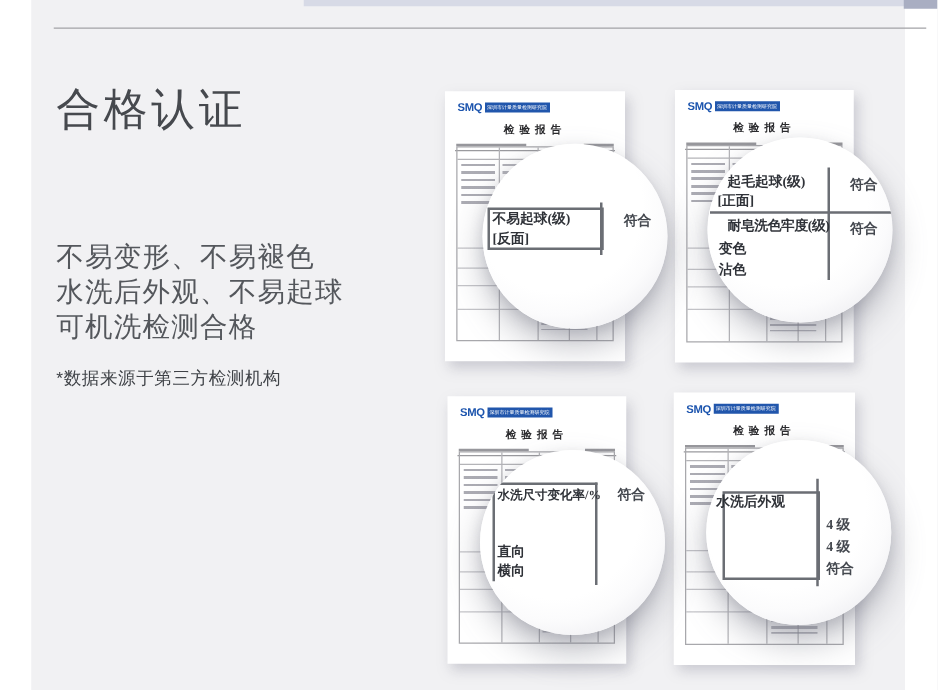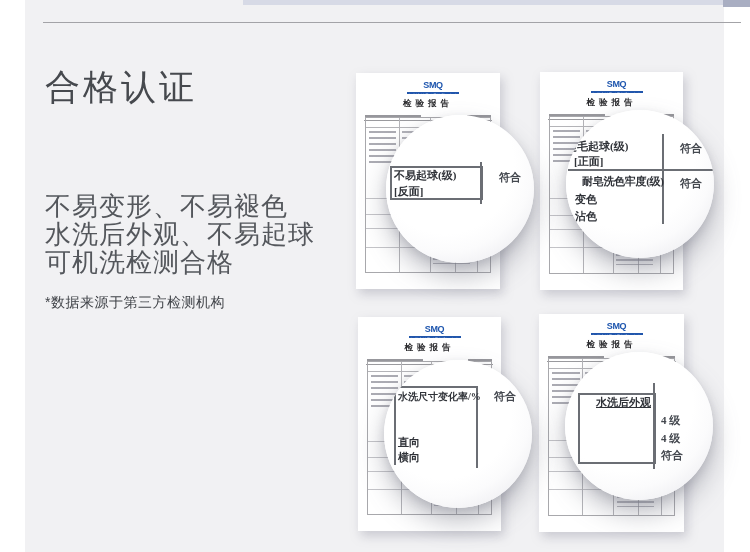--- a/index.html
+++ b/index.html
@@ -12,38 +12,38 @@
   .top-strip{position:absolute;left:243px;top:0;width:481px;height:5px;background:#d7dae6;}
   .top-strip-end{position:absolute;left:723px;top:0;width:27px;height:7px;background:#a9aec2;}
   .rule-top{position:absolute;left:43px;top:22px;width:698px;height:1px;background:#a3a3a7;}
 
   .headline{
     position:absolute;left:45px;top:64px;
     font-size:35px;letter-spacing:3px;color:#46494e;font-weight:500;
   }
   .features{
     position:absolute;left:45px;top:192px;
-    font-size:26px;line-height:28px;letter-spacing:1px;color:#54575c;font-weight:500;
+    font-size:22px;line-height:28px;letter-spacing:1px;color:#54575c;font-weight:500;
   }
   .footnote{
     position:absolute;left:45px;top:294px;
     font-size:14px;color:#3f4247;letter-spacing:.5px;font-weight:500;
   }
 
   
   .doc{
     position:absolute;background:#ffffff;z-index:1;
     box-shadow:3px 5px 10px rgba(130,130,145,.35);
   }
   .doc1{left:356px;top:73px;width:144px;height:216px;}
   .doc2{left:540px;top:72px;width:143px;height:218px;}
   .doc3{left:358px;top:317px;width:143px;height:214px;}
   .doc4{left:539px;top:314px;width:145px;height:218px;}
 
-  .logo-row{display:flex;align-items:center;gap:2px;margin:8px 0 0 10px;height:10px;flex-direction:column;}
+  .logo-row{display:flex;align-items:center;gap:2px;margin:8px 0 0 10px;height:10px;}
   .smq{font-size:9px;font-weight:700;color:#1d55ae;letter-spacing:-.3px;line-height:1;}
   .org{
     background:#2156ac;color:#ffffff;font-size:4px;line-height:1.4;
     padding:1px 2px;white-space:nowrap;overflow:hidden;max-width:66px;
   }
   .doc-title{
     margin-top:7px;text-align:center;
     font-family:Liberation Sans, sans-serif;
     font-size:8.5px;font-weight:700;letter-spacing:4px;color:#2b2b2e;
   }
@@ -194,21 +194,21 @@
   <div class="lbox" style="left:4px;top:51px;width:89px;height:30px;"></div>
   <div class="lv" style="left:94px;top:47px;height:42px;"></div>
   <span class="lt" style="left:8px;top:55px;">不易起球(级)</span>
   <span class="lt" style="left:8px;top:71px;">[反面]</span>
   <span class="lt res" style="left:113px;top:57px;">符合</span>
 </div>
 
 <div class="lens lens2">
   <div class="lv" style="left:96px;top:24px;height:90px;"></div>
   <div class="lh" style="left:2px;top:59px;width:146px;"></div>
-  <span class="lt" style="left:0;top:31px;">起毛起球(级)</span>
+  <span class="lt" style="left:16px;top:31px;">起毛起球(级)</span>
   <span class="lt" style="left:8px;top:46px;">[正面]</span>
   <span class="lt res" style="left:114px;top:33px;">符合</span>
   <span class="lt tight" style="left:4px;top:66px;">耐皂洗色牢度(级)</span>
   <span class="lt" style="left:9px;top:84px;">变色</span>
   <span class="lt" style="left:9px;top:101px;">沾色</span>
   <span class="lt res" style="left:114px;top:68px;">符合</span>
 </div>
 
 <div class="lens lens3">
   <div class="lv" style="left:10px;top:27px;height:78px;"></div>
@@ -216,17 +216,17 @@
   <div class="lh" style="left:10px;top:26px;width:84px;"></div>
   <span class="lt small" style="left:14px;top:32px;">水洗尺寸变化率/%</span>
   <span class="lt res" style="left:110px;top:31px;">符合</span>
   <span class="lt" style="left:14px;top:77px;">直向</span>
   <span class="lt" style="left:14px;top:92px;">横向</span>
 </div>
 
 <div class="lens lens4">
   <div class="lbox" style="left:13px;top:41px;width:74px;height:67px;"></div>
   <div class="lv" style="left:88px;top:31px;height:86px;"></div>
-  <span class="lt" style="left:31px;top:45px;text-decoration:underline;">水洗后外观</span>
+  <span class="lt" style="left:8px;top:45px;">水洗后外观</span>
   <span class="lt res" style="left:96px;top:63px;">4 级</span>
   <span class="lt res" style="left:96px;top:81px;">4 级</span>
   <span class="lt res" style="left:96px;top:98px;">符合</span>
 </div>
 
 </body></html>

